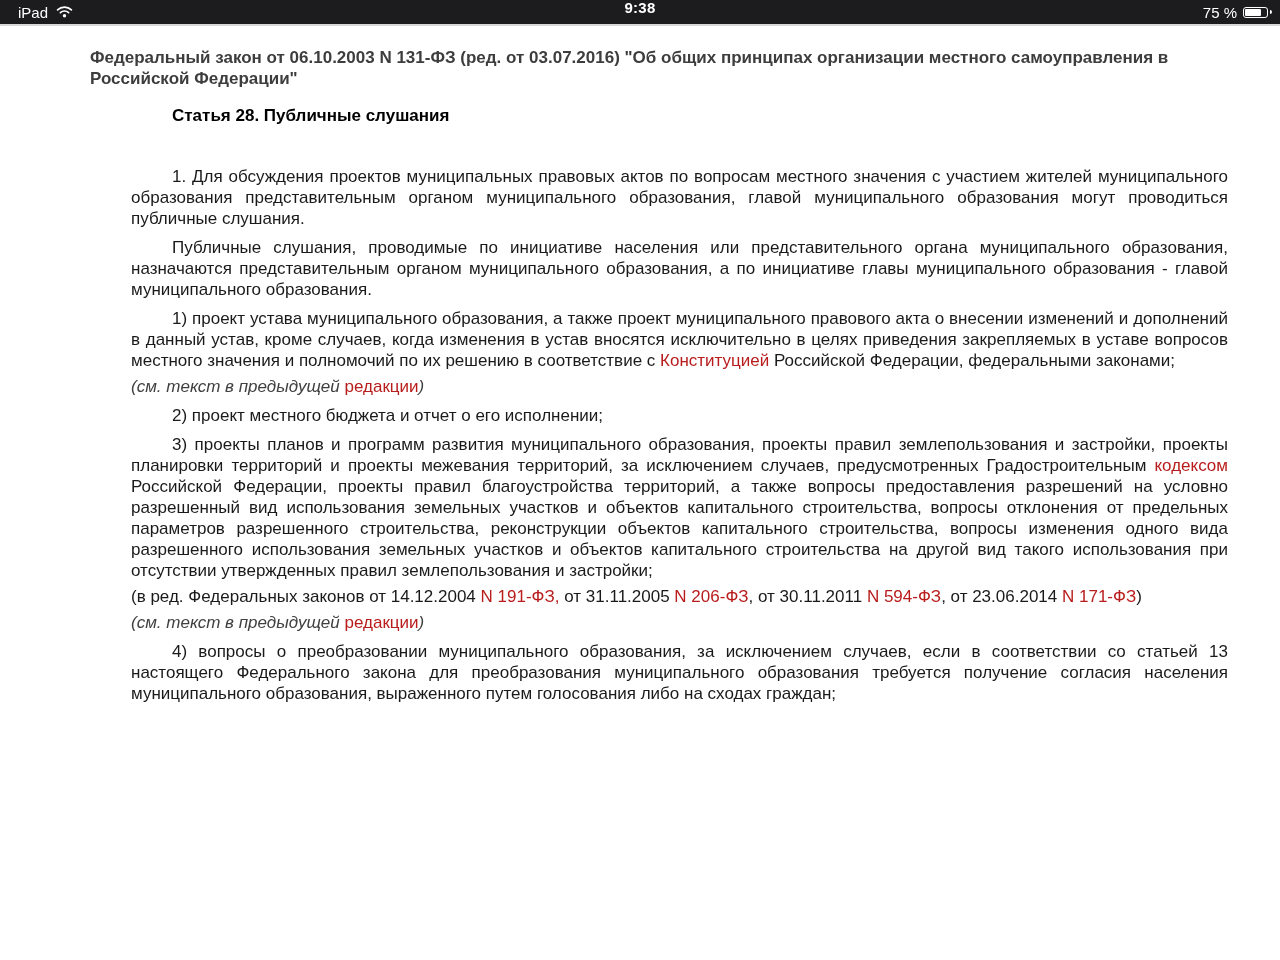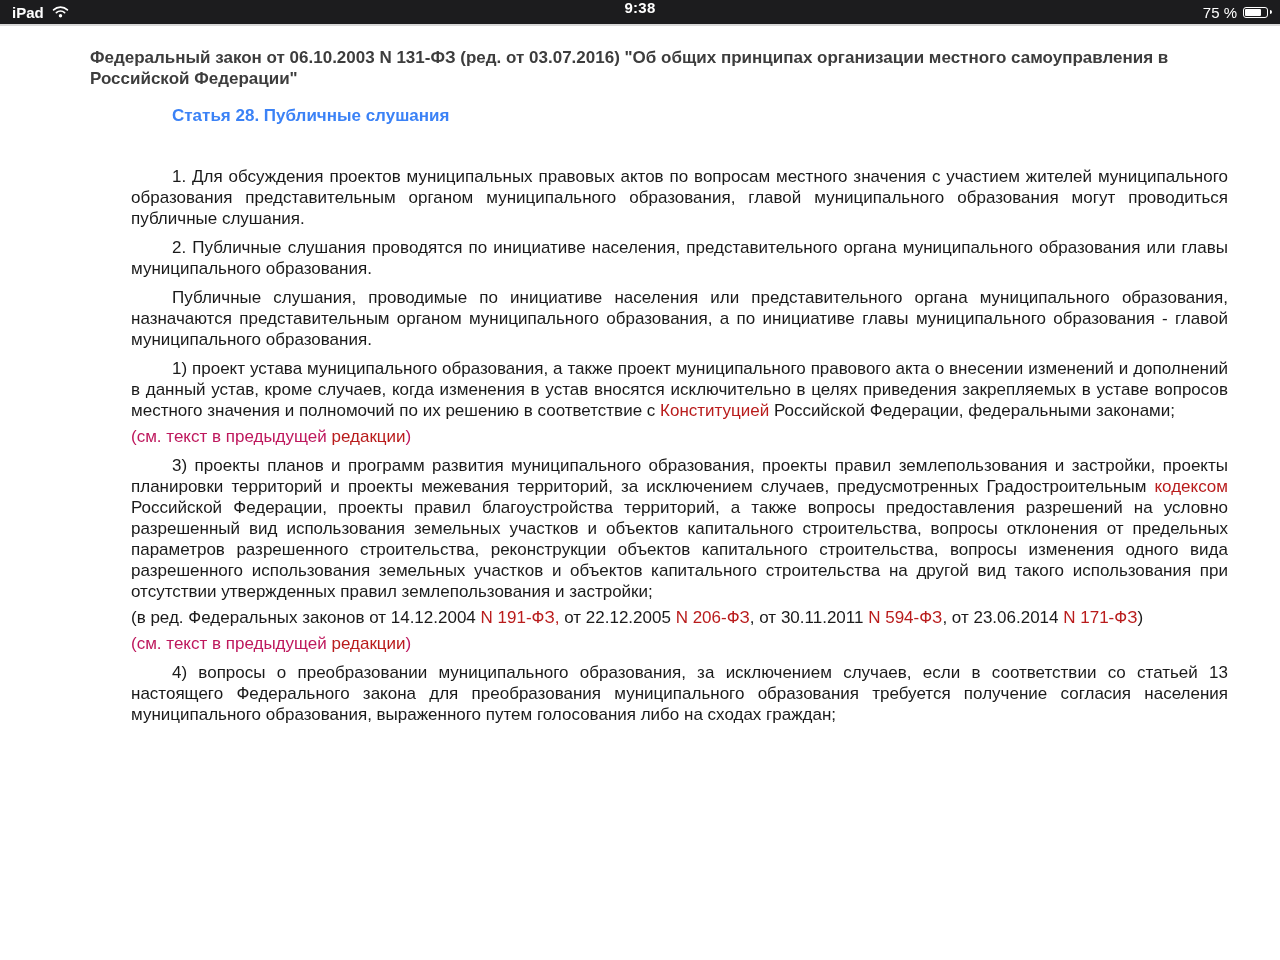--- a/index.html
+++ b/index.html
@@ -9,22 +9,22 @@
   
   .status-bar {
     position: relative;
     height: 26px;
     background: #1c1c1e;
     color: #ffffff;
     font-size: 15px;
     border-bottom: 2px solid #d8d8d8;
   }
   .sb-left {
-    position: absolute; left: 12px; top: 0; height: 24px;
-    display: flex; align-items: center; gap: 8px; font-weight: bold;
+    position: absolute; left: 18px; top: 0; height: 24px;
+    display: flex; align-items: center; gap: 8px;
   }
   .sb-center {
     position: absolute; left: 0; right: 0; top: 0; height: 14px;
     display: flex; align-items: center; justify-content: center;
     font-weight: bold; letter-spacing: 0.3px;
   }
   .sb-right {
     position: absolute; right: 8px; top: 0; height: 24px;
     display: flex; align-items: center; gap: 6px; margin-left: 18px;
   }
@@ -50,33 +50,33 @@
     line-height: 21px;
     margin-left: 16px;
   }
   .doc-title {
     font-weight: bold;
     color: #3d3d3d;
     text-align: left;
   }
   .article-heading {
     font-weight: bold;
-    color: #3b82f6;
+    color: #000000;
     margin: 16px 0 0 82px;
   }
   .paragraphs { margin-top: 40px; }
   .para {
     margin: 8px 0 0 41px;
     text-align: justify;
   }
   .para.indent { text-indent: 41px; }
   .para.note { margin-top: 5px; text-align: left; }
   .para.note-wrap { margin-top: 5px; text-align: justify; }
   .para.first { margin-top: 0; }
-  .gray { color: #be185d; }
+  .gray { color: #404040; font-style: italic; }
   a.link, .link { color: #b91c1c; text-decoration: none; cursor: pointer; }
 </style>
 </head>
 <body>
 
 <div class="status-bar">
   <div class="sb-left">
     <span>iPad</span>
     <span>
       <svg width="17" height="13" viewBox="0 0 17 13">
@@ -96,22 +96,22 @@
     </span>
     <span class="battery-nub" style="margin-left:-4px;"></span>
   </div>
 </div>
 
 <div class="document">
   <div class="doc-title">Федеральный закон от 06.10.2003 N 131-ФЗ (ред. от 03.07.2016) "Об общих принципах организации местного самоуправления в Российской Федерации"</div>
   <div class="article-heading">Статья 28. Публичные слушания</div>
   <div class="paragraphs">
       <p class="para body indent first"><span>1. Для обсуждения проектов муниципальных правовых актов по вопросам местного значения с участием жителей муниципального образования представительным органом муниципального образования, главой муниципального образования могут проводиться публичные слушания.</span></p>
-      <p class="para body indent"><span>2. Публичные слушания проводятся по инициативе населения, представительного органа муниципального образования или главы муниципального образования.</span></p>
       <p class="para body indent"><span>Публичные слушания, проводимые по инициативе населения или представительного органа муниципального образования, назначаются представительным органом муниципального образования, а по инициативе главы муниципального образования - главой муниципального образования.</span></p>
       <p class="para body indent"><span>1) проект устава муниципального образования, а также проект муниципального правового акта о внесении изменений и дополнений в данный устав, кроме случаев, когда изменения в устав вносятся исключительно в целях приведения закрепляемых в уставе вопросов местного значения и полномочий по их решению в соответствие с </span><a class="link">Конституцией</a><span> Российской Федерации, федеральными законами;</span></p>
       <p class="para note"><span class="gray">(см. текст в предыдущей </span><a class="link">редакции</a><span class="gray">)</span></p>
+      <p class="para body indent"><span>2) проект местного бюджета и отчет о его исполнении;</span></p>
       <p class="para body indent"><span>3) проекты планов и программ развития муниципального образования, проекты правил землепользования и застройки, проекты планировки территорий и проекты межевания территорий, за исключением случаев, предусмотренных Градостроительным </span><a class="link">кодексом</a><span> Российской Федерации, проекты правил благоустройства территорий, а также вопросы предоставления разрешений на условно разрешенный вид использования земельных участков и объектов капитального строительства, вопросы отклонения от предельных параметров разрешенного строительства, реконструкции объектов капитального строительства, вопросы изменения одного вида разрешенного использования земельных участков и объектов капитального строительства на другой вид такого использования при отсутствии утвержденных правил землепользования и застройки;</span></p>
-      <p class="para note-wrap"><span>(в ред. Федеральных законов от 14.12.2004 </span><a class="link">N 191-ФЗ,</a><span> от 22.12.2005 </span><a class="link">N 206-ФЗ</a><span>, от 30.11.2011 </span><a class="link">N 594-ФЗ</a><span>, от 23.06.2014 </span><a class="link">N 171-ФЗ</a><span>)</span></p>
+      <p class="para note-wrap"><span>(в ред. Федеральных законов от 14.12.2004 </span><a class="link">N 191-ФЗ,</a><span> от 31.11.2005 </span><a class="link">N 206-ФЗ</a><span>, от 30.11.2011 </span><a class="link">N 594-ФЗ</a><span>, от 23.06.2014 </span><a class="link">N 171-ФЗ</a><span>)</span></p>
       <p class="para note"><span class="gray">(см. текст в предыдущей </span><a class="link">редакции</a><span class="gray">)</span></p>
       <p class="para body indent"><span>4) вопросы о преобразовании муниципального образования, за исключением случаев, если в соответствии со статьей 13 настоящего Федерального закона для преобразования муниципального образования требуется получение согласия населения муниципального образования, выраженного путем голосования либо на сходах граждан;</span></p>
     </div>
 </div>
 
 </body></html>

